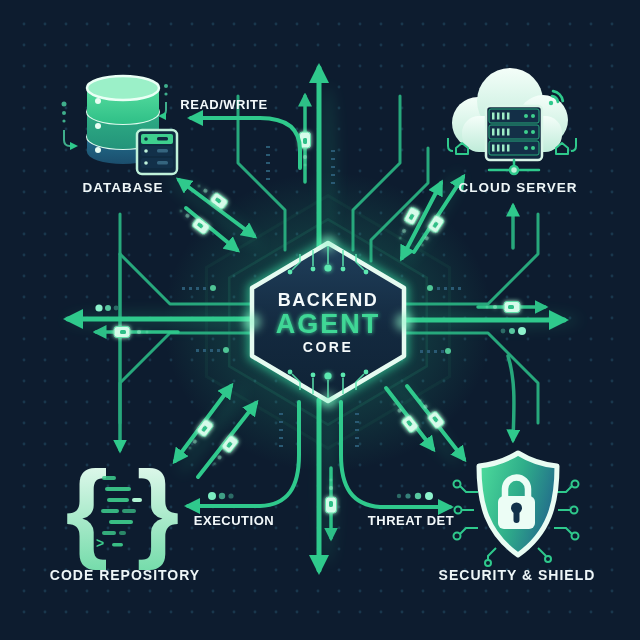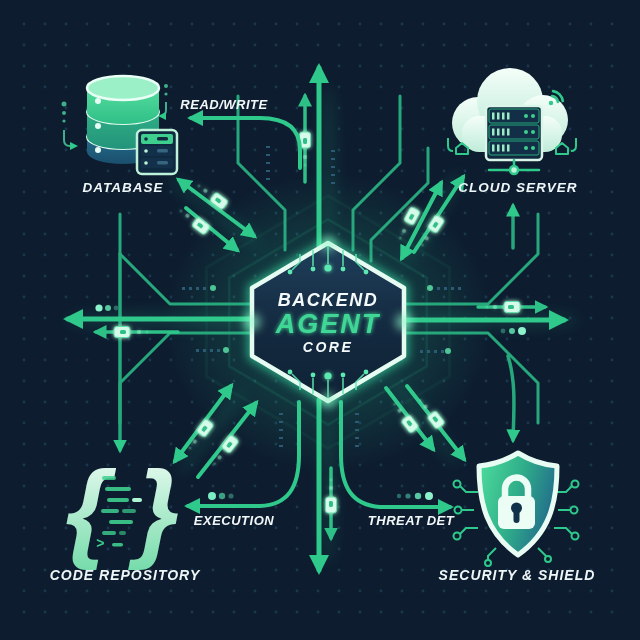--- a/index.html
+++ b/index.html
@@ -1,17 +1,17 @@
 <!DOCTYPE html>
 <html><head>
 <meta charset="utf-8">
 <style>
   html,body{margin:0;padding:0;background:#0d1c2f;}
   .stage{position:relative;width:640px;height:640px;overflow:hidden;
-         font-family:"Liberation Sans", sans-serif;font-style:italic;}
+         font-family:"Liberation Sans", sans-serif;}
   svg{display:block;}
   text{font-family:"Liberation Sans","DejaVu Sans",sans-serif;}
   .node-label{font-weight:bold;fill:#eef6f8;}
   .conn-label{font-weight:bold;fill:#f2f8fa;}
   .core-white{font-weight:bold;fill:#f4fafb;}
   .core-green{font-weight:bold;fill:#3fd796;}
 </style>
 </head>
 <body>
 

